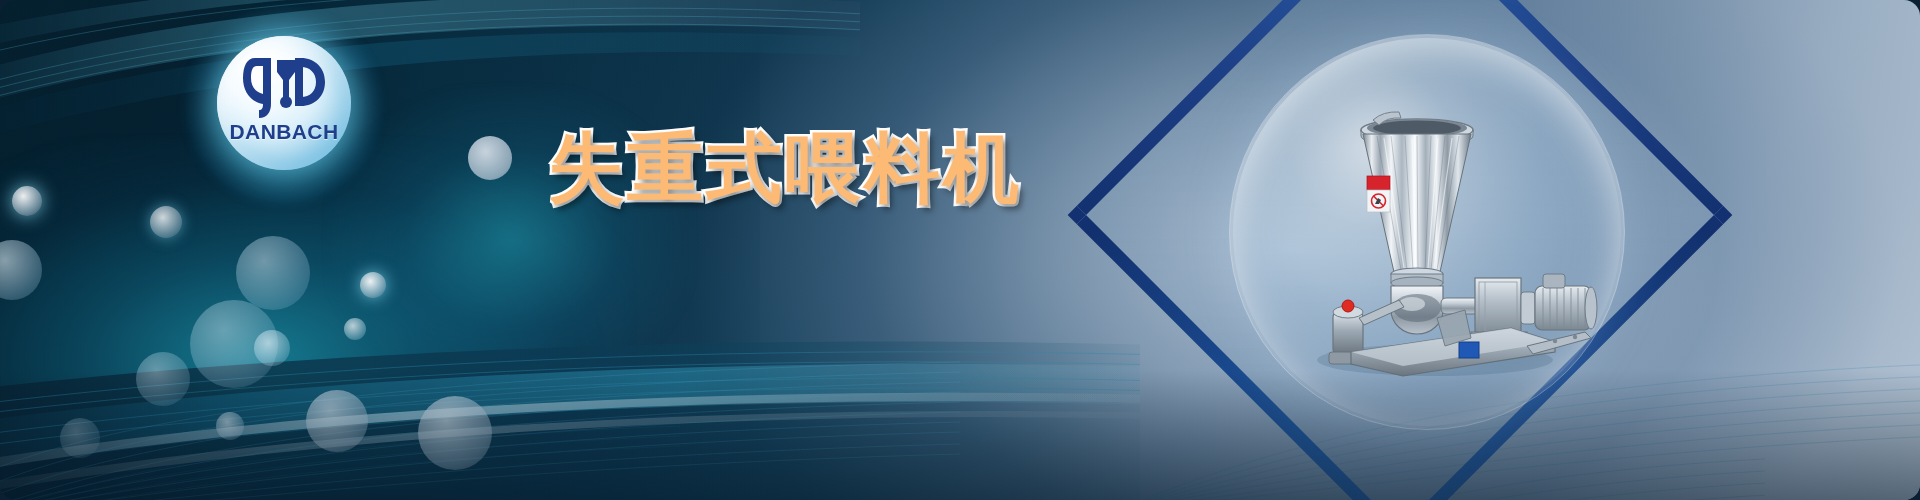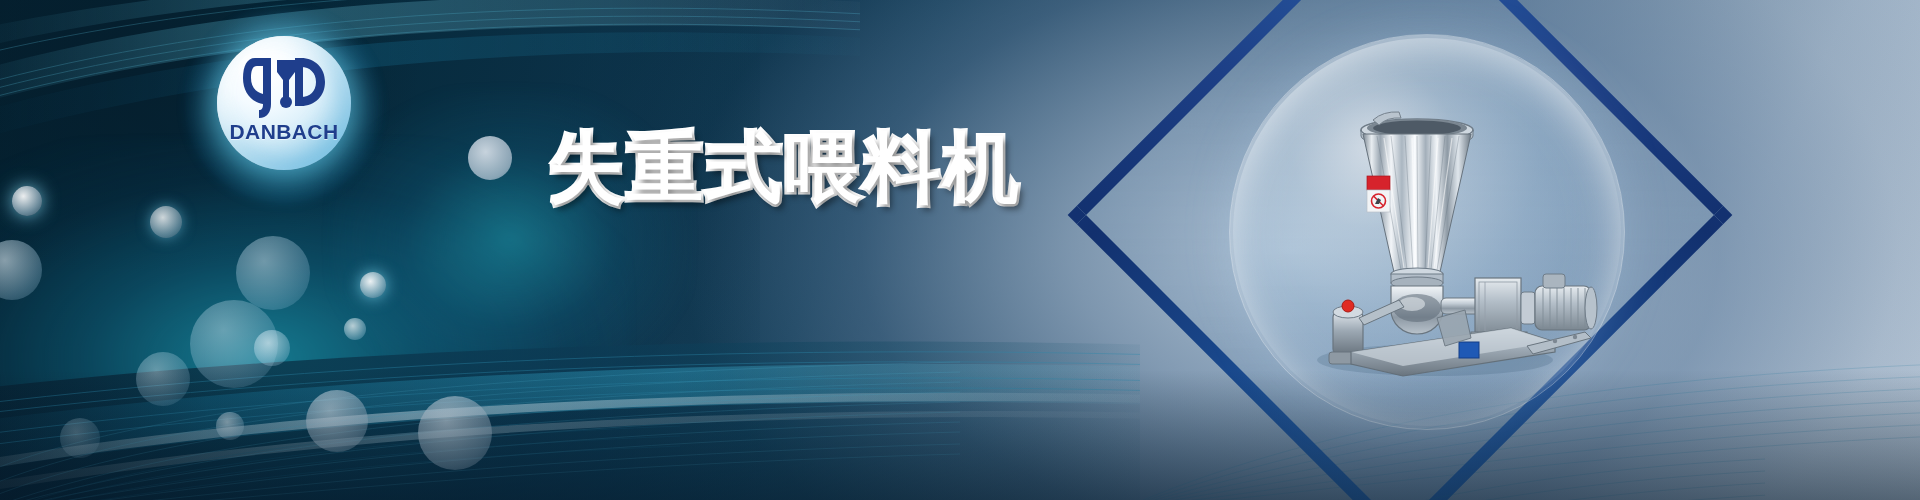--- a/index.html
+++ b/index.html
@@ -2,20 +2,21 @@
 <html><head>
 <meta charset="utf-8">
 <title>Danbach Banner</title>
 <style>
   * { margin:0; padding:0; box-sizing:border-box; }
   html,body{ background:#0b1f33; }
   .stage{
     position:relative; width:1920px; height:500px; overflow:hidden;
     font-family:"Liberation Sans","DejaVu Sans",sans-serif;
     background:#13283d;
+    border-radius:16px;
   }
 
   
   .bg-base{
     position:absolute; inset:0;
     background:
       radial-gradient(ellipse 780px 520px at 1290px 250px, rgba(178,196,214,0.95) 0%, rgba(150,172,196,0.75) 28%, rgba(92,122,155,0.45) 55%, rgba(30,60,95,0.05) 78%, rgba(0,0,0,0) 100%),
       linear-gradient(115deg,#06202f 0%, #09293c 16%, #0d3148 30%, #16405a 44%, #35566f 58%, #6f8aa3 72%, #9eb2c6 86%, #b9c8d8 100%);
   }
   .bg-darkleft{
@@ -68,21 +69,21 @@
     position:absolute; left:0; top:88px; width:142px; text-align:center;
     font-size:21px; font-weight:bold; letter-spacing:.4px; color:#1f3e8c;
     font-family:"Liberation Sans","DejaVu Sans",sans-serif;
     text-shadow:0 1px 0 rgba(255,255,255,.6);
   }
 
   
   .title{
     position:absolute; left:548px; top:118px;
     font-size:76px; font-weight:bold; letter-spacing:3px;
-    color:#ffffff;
+    color:#fdba74;
     font-family:"DejaVu Sans","Liberation Sans",sans-serif;
     -webkit-text-stroke:5px #ffffff;
     paint-order:stroke fill;
     text-shadow:4px 5px 6px rgba(0,0,0,.45);
     white-space:nowrap;
   }
 
   
   .subbox{
     position:absolute; left:390px; top:296px; width:702px; height:110px;

